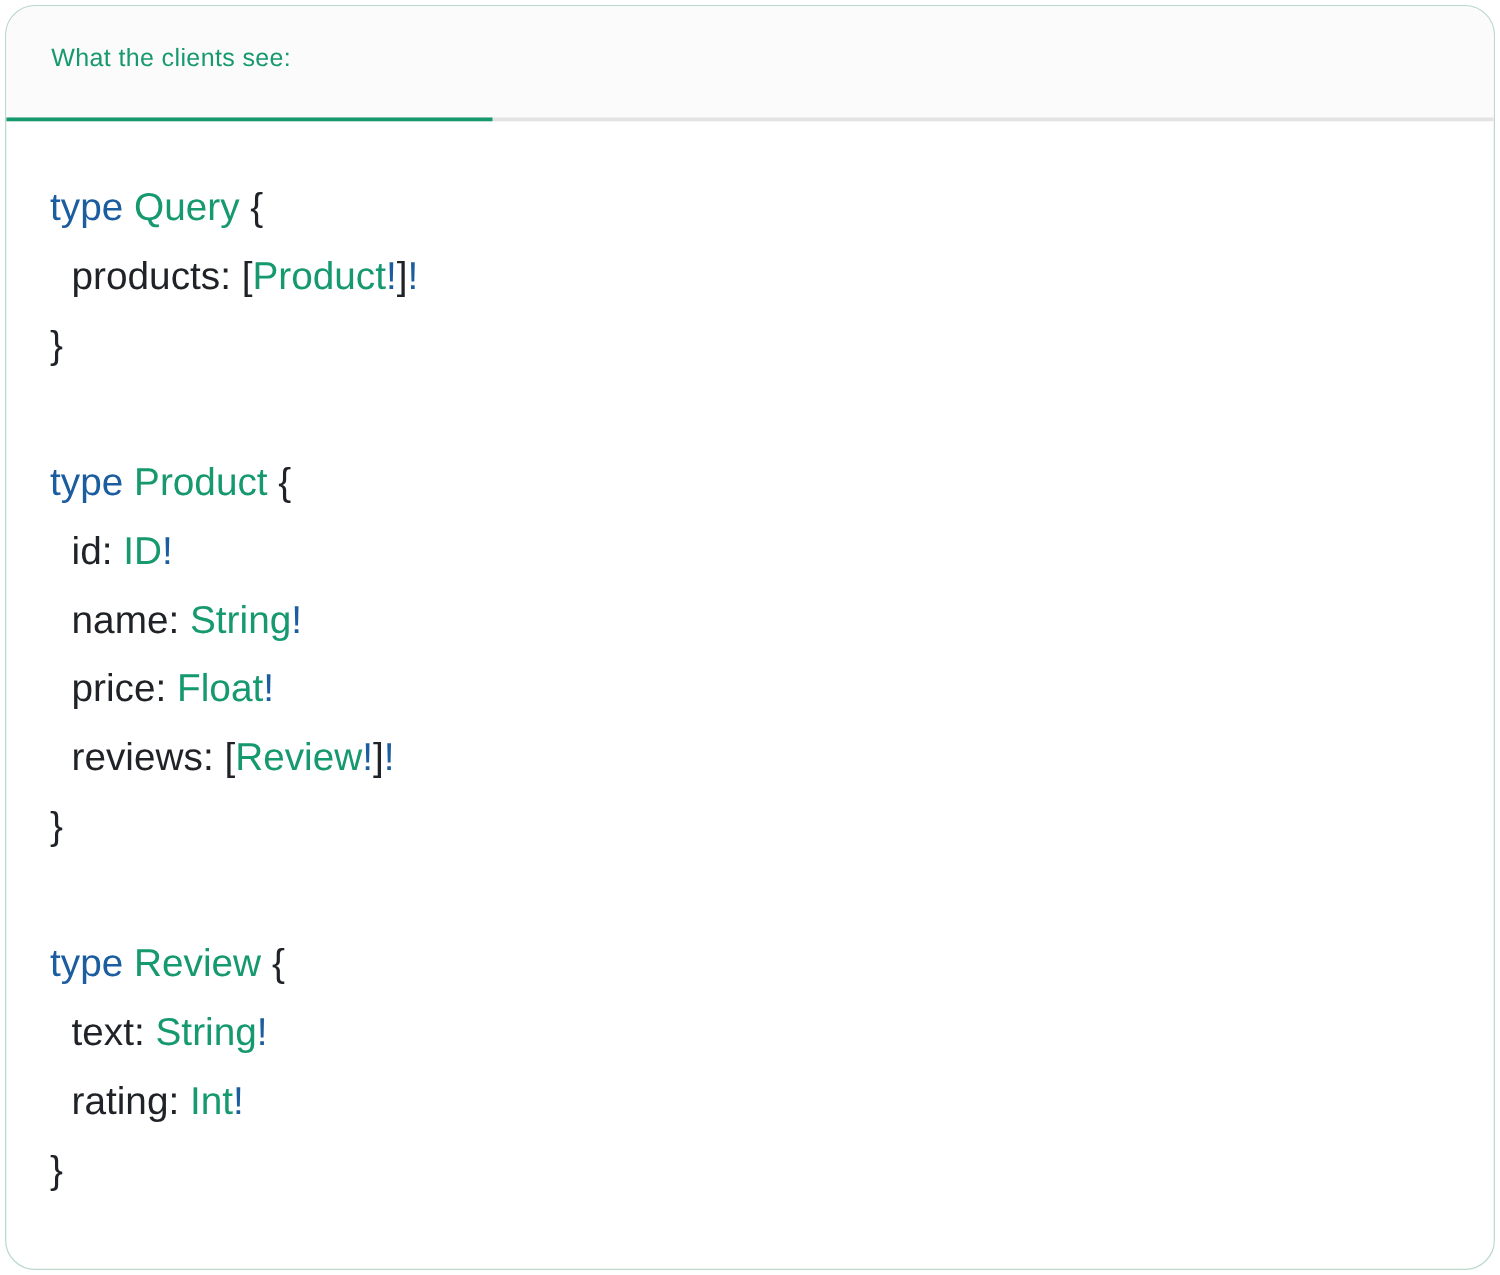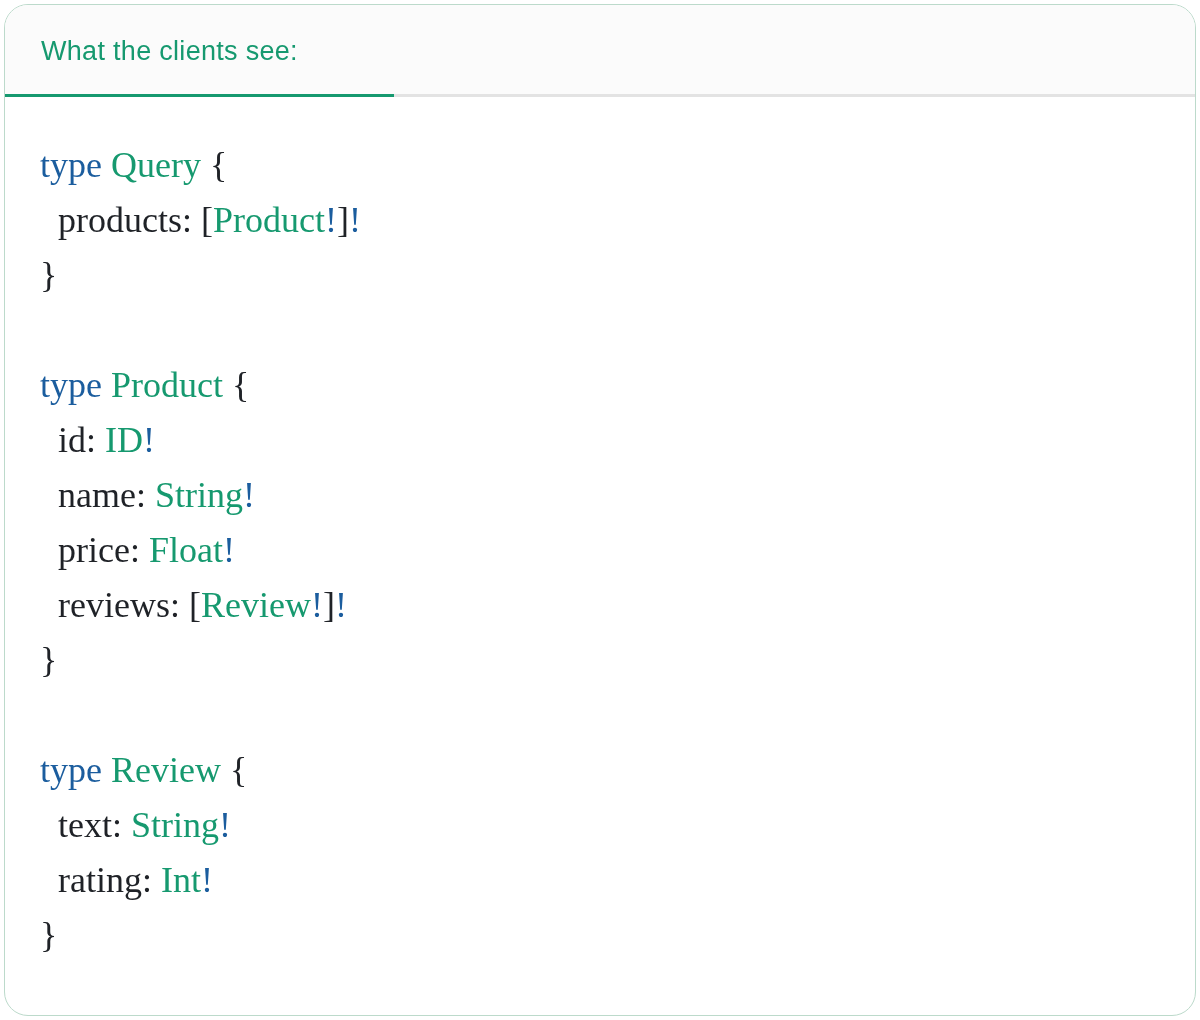--- a/index.html
+++ b/index.html
@@ -38,38 +38,38 @@
     left: 0;
     top: 0;
     height: 100%;
     width: 389px;
     cursor: pointer;
   }
   .tab-label {
     position: absolute;
     left: 36px;
     top: 31px;
-    font-size: 27px;
+    font-size: 20px;
     font-weight: 500;
     letter-spacing: 0.3px;
     color: var(--green, #16996f);
     white-space: nowrap;
   }
   .tab-underline {
     position: absolute;
     left: 0;
     bottom: -3px;
     width: 389px;
     height: 3px;
     background: var(--green, #16996f);
   }
   .code {
     padding: 41px 30px 20px 35px;
-    font-family: Liberation Serif, serif;
-    font-size: 36px;
+    font-family: Liberation Sans, sans-serif;
+    font-size: 31px;
     line-height: 55px;
     white-space: pre;
     color: var(--code-text, #1f2227);
   }
   .code-line {
     min-height: 55px;
   }
   .tok-keyword { color: var(--blue, #1b5d9e); }
   .tok-typename { color: var(--green, #16996f); }
   .tok-bang { color: var(--blue, #1b5d9e); }

